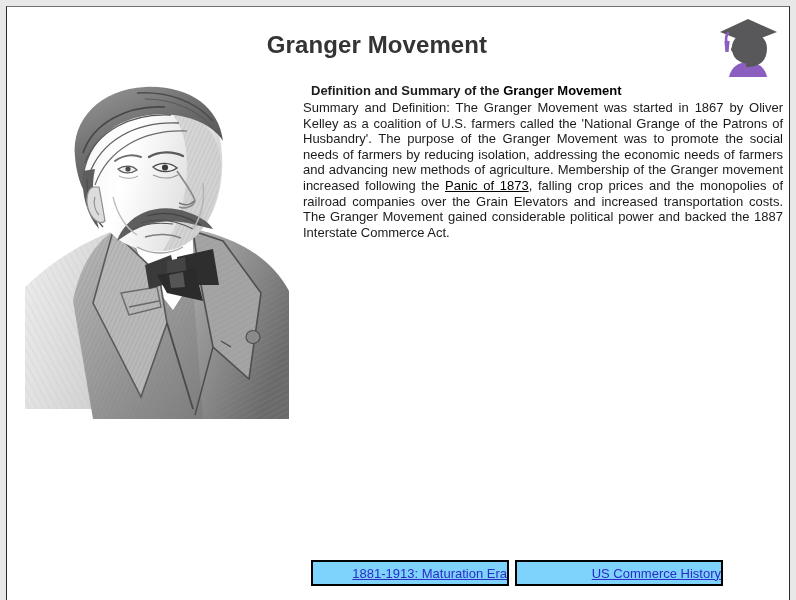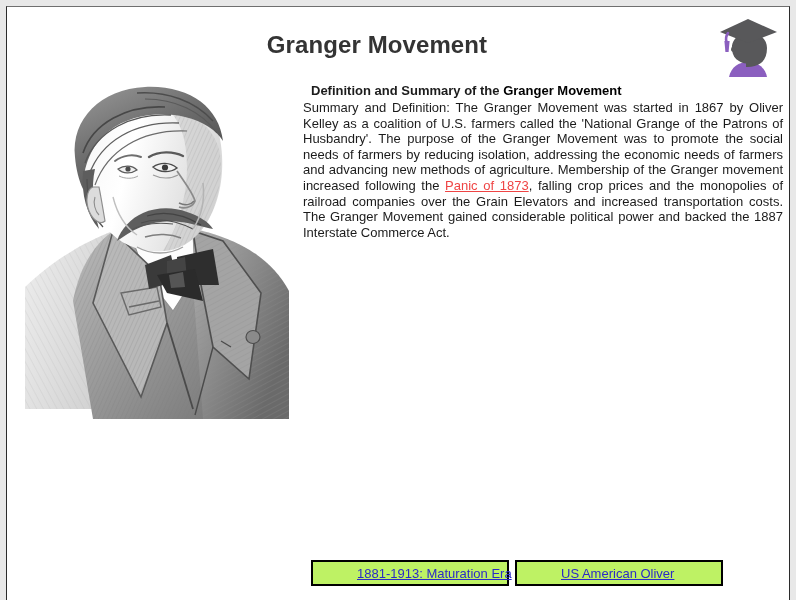--- a/index.html
+++ b/index.html
@@ -79,21 +79,21 @@
 
   .body-text {
     font-size: 13px;
     color: #1b1b1b;
     line-height: 15.6px;
     text-align: justify;
     margin: 0;
   }
 
   a.inline-link {
-    color: #ef4444;
+    color: #000000;
     text-decoration: underline;
   }
 
   
   #kids-col {
     position: absolute;
     left: 296px;
     top: 455px;
     width: 480px;
   }
@@ -104,25 +104,25 @@
     left: 296px;
     top: 553px;
     width: 480px;
     height: 34px;
   }
   .nav-btn {
     position: absolute;
     top: 0;
     height: 26px;
     border: 2px solid #000000;
-    background: #bef264;
+    background: #7dd3fc;
     box-sizing: border-box;
     display: flex;
     align-items: center;
-    justify-content: flex-start;
+    justify-content: flex-end;
     cursor: pointer;
     padding-left: 44px;
   }
   #btn-era  { left: 8px;   width: 198px; }
   #btn-hist { left: 212px; width: 208px; }
   .nav-btn .btn-link {
     font-size: 13px;
     color: #2b2bc6;
     text-decoration: underline;
     white-space: nowrap;
@@ -307,17 +307,17 @@
   </div>
 
   <div id="kids-col">
   </div>
 
   <div id="btn-row">
     <div class="nav-btn" id="btn-era">
       <span class="btn-link">1881-1913: Maturation Era</span>
     </div>
     <div class="nav-btn" id="btn-hist">
-      <span class="btn-link">US American Oliver</span>
+      <span class="btn-link">US Commerce History</span>
     </div>
   </div>
 
 </div>
 
 </body></html>

